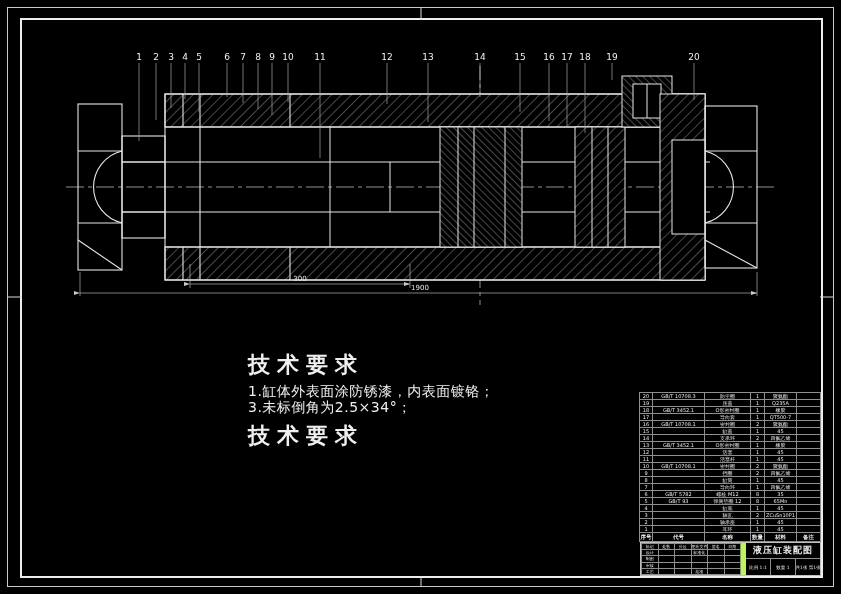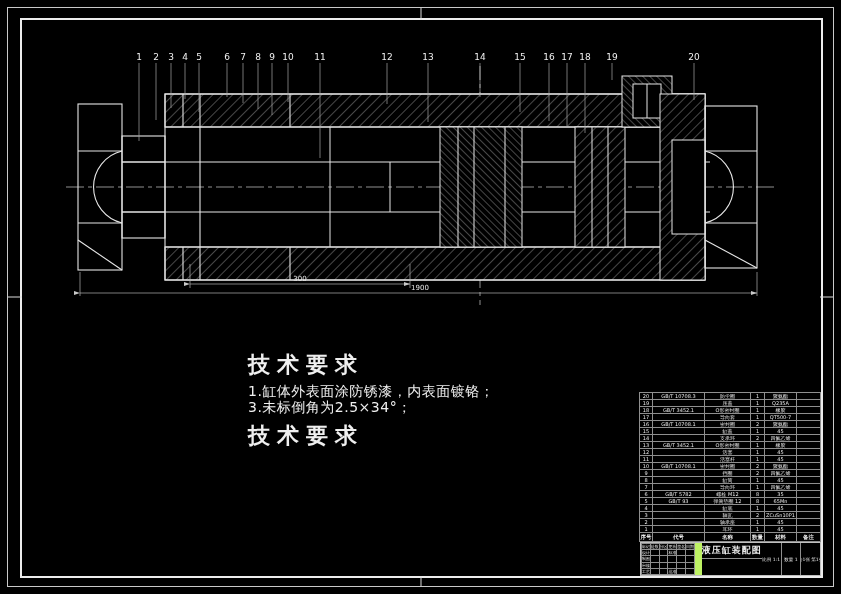--- a/index.html
+++ b/index.html
@@ -24,21 +24,21 @@
     text-align:center;white-space:nowrap;overflow:hidden}
   table.parts col.c1{width:13px} table.parts col.c2{width:52px} table.parts col.c3{width:46px}
   table.parts col.c4{width:14px} table.parts col.c5{width:32px} table.parts col.c6{width:24px}
   table.parts tr.hdr td{height:9px;font-size:5.5px;font-weight:bold}
 
   .titleblock{position:absolute;right:20px;bottom:18px;width:181px;height:34px;
     border:1px solid #bfbfbf;display:flex;color:#e8e8e8;background:#000}
   table.tb-left{width:100px;height:100%;border-collapse:collapse;table-layout:fixed}
   table.tb-left td{border:1px solid #8f8f8f;font-size:4px;line-height:5px;padding:0;
     text-align:center;white-space:nowrap;overflow:hidden;height:5px}
-  .tb-right{flex:1;display:flex;flex-direction:row;border-left:7px solid #bef264}
+  .tb-right{flex:1;display:flex;flex-direction:column;border-left:5px solid #bef264}
   .tb-title{height:16px;display:flex;align-items:center;justify-content:center;
     font-size:9px;font-weight:bold;letter-spacing:1px;border-bottom:1px solid #8f8f8f;white-space:nowrap}
   .tb-info{flex:1;display:flex}
   .tb-cell{flex:1;border-right:1px solid #8f8f8f;font-size:4.5px;line-height:5px;display:flex;
     align-items:center;justify-content:center;text-align:center;overflow:hidden;white-space:nowrap}
   .tb-cell:last-child{border-right:none}
 </style>
 </head>
 <body>
 

